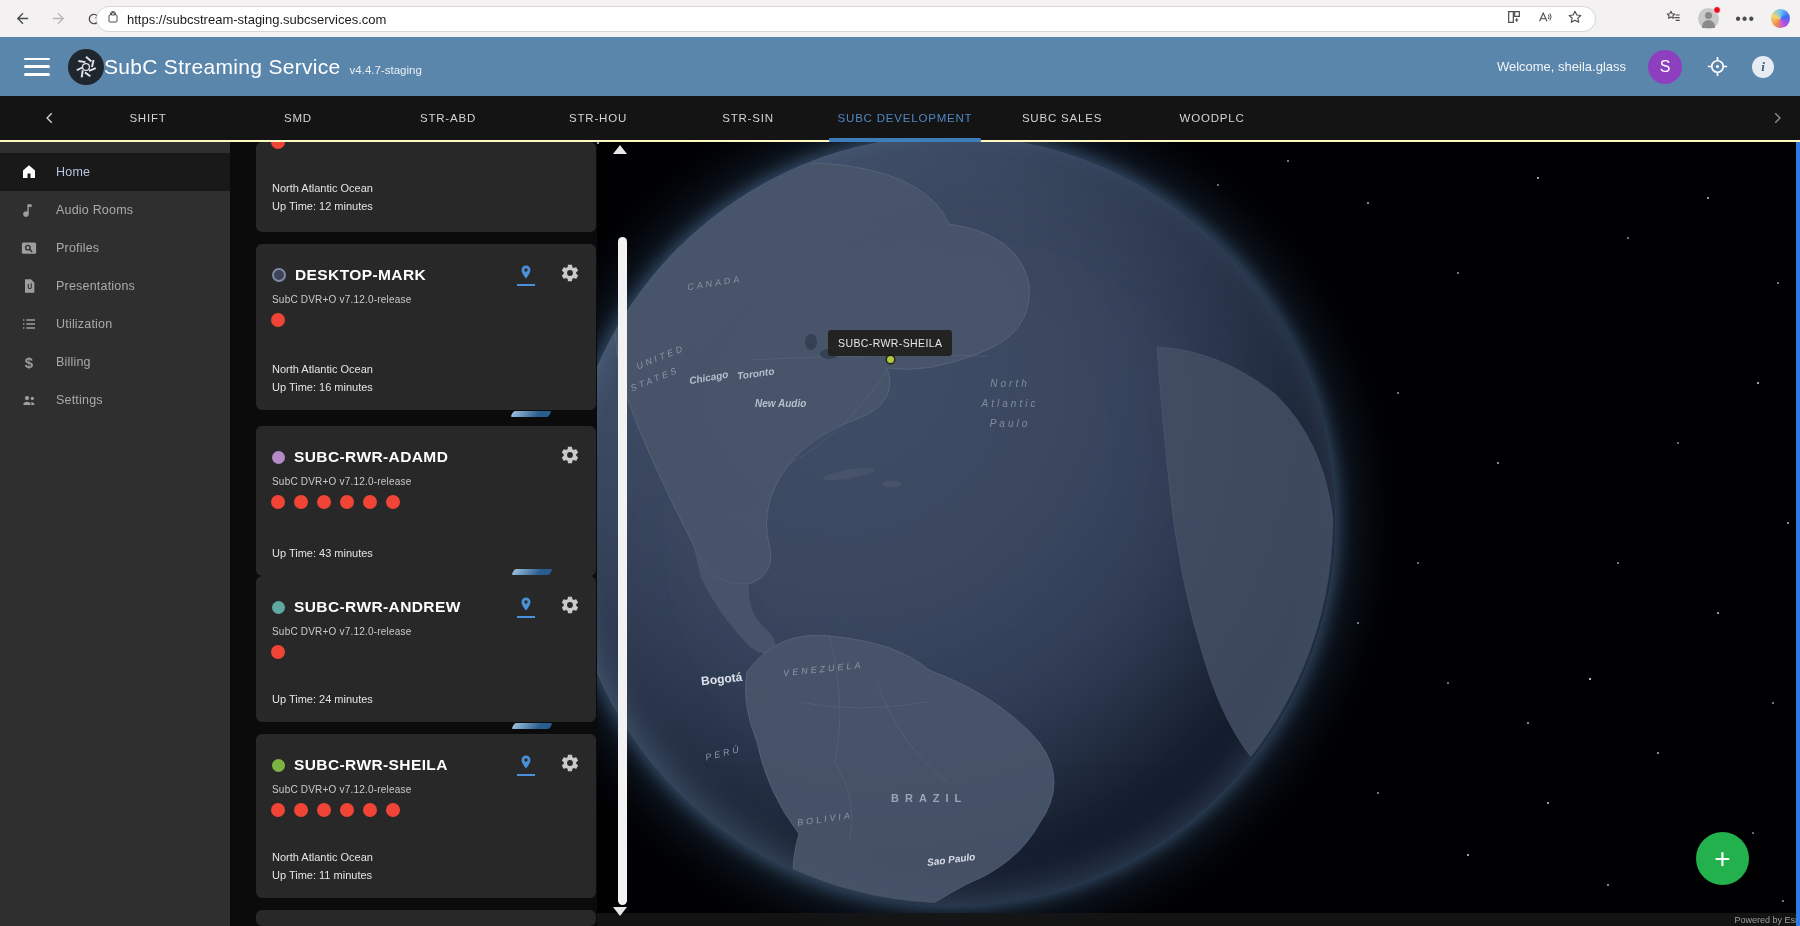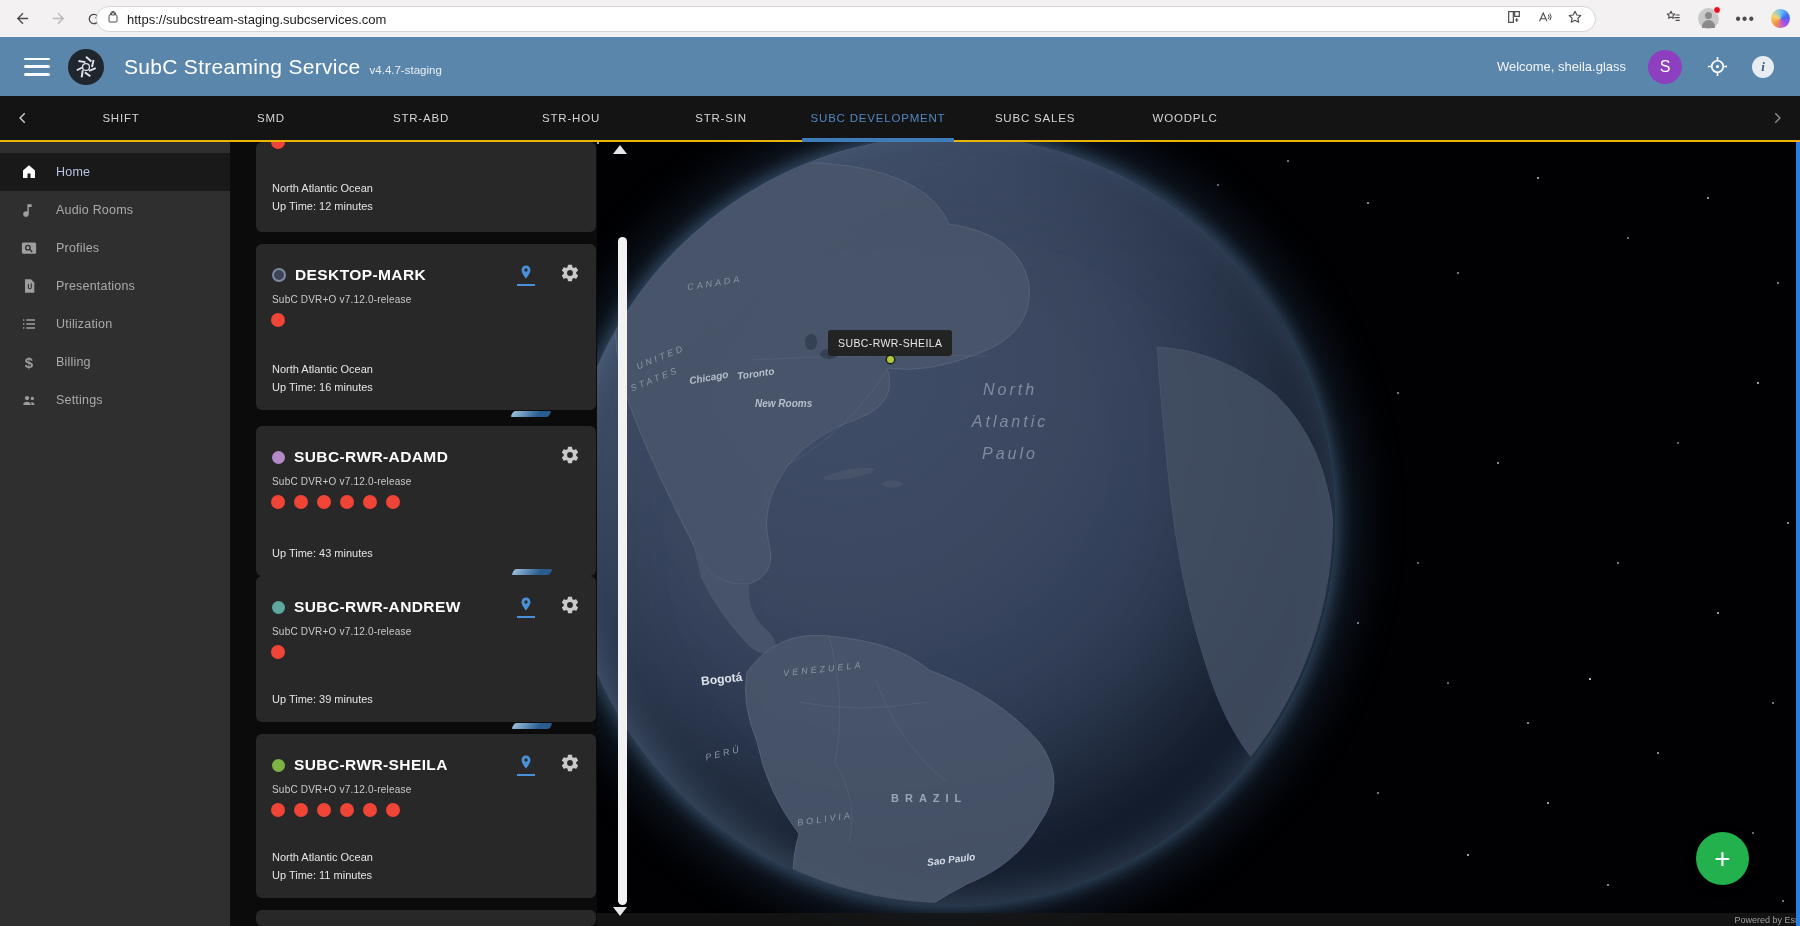--- a/index.html
+++ b/index.html
@@ -20,30 +20,30 @@
   .avatar-browser .p-body { position:absolute; left:4px; top:12px; width:13px; height:8px; border-radius:7px 7px 0 0; background:#8a8a8a; }
   .avatar-browser .notif { position:absolute; right:-2px; top:-2px; width:8px; height:8px; border-radius:50%; background:#e81123; border:1px solid #f3f1f1; }
   .copilot { width:19px; height:19px; border-radius:50%; background:conic-gradient(#6cc3f5,#3b6ef0,#b44bf0,#f08d4b,#f5d76c,#6cc3f5); }
   .ellipsis { font-size:16px; color:#4c4c4c; letter-spacing:1px; }
 
   
   .app-header { position:absolute; left:0; top:37px; width:1800px; height:59px; background:#5b86ac; display:flex; align-items:center; color:#fff; }
   .hamburger { width:26px; height:18px; margin-left:24px; display:flex; flex-direction:column; justify-content:space-between; cursor:pointer; }
   .hamburger span { display:block; height:2.6px; background:#fff; border-radius:2px; }
   .app-logo { width:36px; height:36px; border-radius:50%; background:#20262e; margin-left:18px; display:flex; align-items:center; justify-content:center; }
-  .app-title { font-size:21px; font-weight:400; margin-left:20px; letter-spacing:.3px; }
+  .app-title { font-size:21px; font-weight:400; margin-left:0; letter-spacing:.3px; }
   .app-version { font-size:11.5px; color:#e9eef3; margin-left:9px; margin-top:7px; }
   .header-right { margin-left:auto; display:flex; align-items:center; gap:22px; margin-right:26px; }
   .welcome { font-size:13px; color:#f2f5f8; }
   .avatar-user { width:34px; height:34px; border-radius:50%; background:#8e3fc0; display:flex; align-items:center; justify-content:center; font-size:16px; color:#fff; }
   .hdr-ico { width:26px; height:26px; display:flex; align-items:center; justify-content:center; }
   .info-circle { width:22px; height:22px; border-radius:50%; background:#e6ecf2; color:#3c5a74; font-size:13px; font-weight:bold; display:flex; align-items:center; justify-content:center; font-family:"Liberation Serif", serif; font-style:italic; }
 
   
-  .org-tabs { position:absolute; left:0; top:96px; width:1800px; height:46px; background:#141414; border-bottom:2px solid #eab308; display:flex; align-items:stretch; }
+  .org-tabs { position:absolute; left:0; top:96px; width:1800px; height:46px; background:#141414; border-bottom:2px solid #fef9c3; display:flex; align-items:stretch;padding-left:27px; }
   .tab-chev { width:46px; display:flex; align-items:center; justify-content:center; color:#d0d0d0; }
   .tab-chev.right { position:absolute; right:0; top:0; height:44px; }
   .org-tab { width:150px; display:flex; align-items:center; justify-content:center; font-size:11.5px; letter-spacing:.8px; color:#d4d4d4; position:relative; cursor:pointer; }
   .org-tab.active { color:#4f87c5; width:164px; }
   .org-tab.active::after { content:""; position:absolute; left:6px; right:6px; bottom:-2px; height:4px; background:#3f7cba; border-radius:1px; }
 
   
   .sidebar { position:absolute; left:0; top:142px; width:230px; height:784px; background:#2f2f2f; }
   .side-item { height:38px; display:flex; align-items:center; cursor:pointer; }
   .side-item:first-child { margin-top:11px; }
@@ -93,21 +93,21 @@
     background: radial-gradient(circle at 36% 30%, #404d66 0%, #3a475f 32%, #313e57 52%, #27354b 68%, #182740 80%, #0a1527 90%, #030810 100%);
     box-shadow: 0 0 60px 10px rgba(95,150,210,.30), 0 0 18px 2px rgba(140,190,240,.35),
       inset -50px -70px 140px rgba(0,0,8,.55), inset 12px 16px 90px rgba(150,195,240,.16),
       inset 0 -14px 34px -6px rgba(170,215,255,.45); }
   .continents { position:absolute; left:0; top:0; }
   .map-label { position:absolute; white-space:nowrap; z-index:2; }
   .lbl-region { font-size:9px; letter-spacing:3px; color:#8b96a8; font-style:italic; }
   .lbl-country { font-size:11px; letter-spacing:6px; color:#9aa5b6; }
   .lbl-city { font-size:10px; font-weight:bold; font-style:italic; color:#b6bfcc; }
   .lbl-city-big { font-size:12px; font-weight:bold; color:#dde3ea; }
-  .lbl-ocean { font-size:16px; font-style:italic; letter-spacing:3px; color:#7f8ca1; text-align:center; line-height:2.0; }
+  .lbl-ocean { font-size:10px; font-style:italic; letter-spacing:3px; color:#7f8ca1; text-align:center; line-height:2.0; }
   .map-tooltip { position:absolute; left:231px; top:188px; min-width:116px; height:26px; background:rgba(33,33,33,.96); border-radius:3px; display:flex; align-items:center; justify-content:center; padding:0 10px; font-size:10.5px; color:#e6e6e6; letter-spacing:.4px; z-index:5; }
   .marker-dot { position:absolute; left:290px; top:214px; width:7px; height:7px; border-radius:50%; background:#b2c93c; box-shadow:0 0 0 1.5px rgba(20,24,10,.8); z-index:5; }
   .attribution { position:absolute; left:0; bottom:0; width:100%; height:13px; background:rgba(22,22,22,.88); display:flex; align-items:center; justify-content:flex-end; padding-right:0; font-size:9px; color:#9e9e9e; z-index:5; }
   .map-right-border { position:absolute; right:0; top:0; width:4px; height:100%; background:#2a7de1; z-index:7; }
   .fab { position:absolute; left:1099px; top:690px; width:53px; height:53px; border-radius:50%; background:#22b14c; display:flex; align-items:center; justify-content:center; color:#fff; font-size:28px; font-weight:400; box-shadow:0 3px 10px rgba(0,0,0,.5); cursor:pointer; z-index:8; line-height:1; }
 </style>
 </head>
 <body>
 
 <div id="screen">
@@ -369,21 +369,21 @@
                 <path d="M19.4 13c.04-.33.06-.66.06-1s-.02-.67-.06-1l2.1-1.65c.19-.15.24-.42.12-.64l-2-3.46c-.12-.22-.39-.3-.61-.22l-2.48 1c-.52-.4-1.08-.73-1.69-.98l-.38-2.65C14.42 2.18 14.21 2 13.96 2h-4c-.25 0-.46.18-.49.43l-.38 2.65c-.61.25-1.17.59-1.69.98l-2.48-1c-.23-.09-.49 0-.61.22l-2 3.46c-.13.22-.07.49.12.64L4.54 11c-.04.33-.06.66-.06 1s.02.67.06 1l-2.1 1.65c-.19.15-.24.42-.12.64l2 3.46c.12.22.39.3.61.22l2.48-1c.52.4 1.08.73 1.69.98l.38 2.65c.03.25.24.43.49.43h4c.25 0 .46-.18.49-.43l.38-2.65c.61-.25 1.17-.59 1.69-.98l2.48 1c.23.09.49 0 .61-.22l2-3.46c.12-.22.07-.49-.12-.64L19.4 13zM12 15.5A3.5 3.5 0 1 1 12 8.5a3.5 3.5 0 0 1 0 7z" fill="#c9c9c9"></path>
               </svg>
           </span>
         </span>
       </div>
       <div class="card-version">SubC DVR+O v7.12.0-release</div>
       <div class="alert-dots">
           <span class="dot"></span>
         </div>
       <div class="loc-block">
-        <div>Up Time: 39 minutes</div>
+        <div>Up Time: 24 minutes</div>
       </div>
     </div>
     <div class="sliver" style="left:283px; top:581px;"></div>
 
     <div class="dev-card" style="top:592px; height:164px;">
       <div class="card-head">
         <span class="status-dot" style="background-color: rgb(124, 179, 66);"></span>
         <span class="card-name">SUBC-RWR-SHEILA</span>
         <span class="head-icons">
           <span class="pin-wrap">
@@ -454,21 +454,21 @@
           <ellipse cx="214" cy="200" rx="6" ry="8"></ellipse>
         </g>
       </g>
     </svg>
 
     <span class="map-label lbl-region" style="left:90px; top:136px; transform:rotate(-9deg);">CANADA</span>
     <span class="map-label lbl-region" style="left:38px; top:210px; transform:rotate(-22deg);">UNITED</span>
     <span class="map-label lbl-region" style="left:32px; top:232px; transform:rotate(-22deg);">STATES</span>
     <span class="map-label lbl-city" style="left:92px; top:230px; transform:rotate(-10deg);">Chicago</span>
     <span class="map-label lbl-city" style="left:140px; top:226px; transform:rotate(-8deg);">Toronto</span>
-    <span class="map-label lbl-city" style="left:158px; top:256px;">New Rooms</span>
+    <span class="map-label lbl-city" style="left:158px; top:256px;">New Audio</span>
 
     <div class="map-label lbl-ocean" style="left:358px; top:232px; width:110px;">
       <div>North</div>
       <div>Atlantic</div>
       <div>Paulo</div>
     </div>
     <span class="map-label lbl-city-big" style="left:104px; top:530px; transform:rotate(-6deg);">Bogotá</span>
     <span class="map-label lbl-region" style="left:186px; top:522px; transform:rotate(-6deg);">VENEZUELA</span>
     <span class="map-label lbl-region" style="left:108px; top:606px; transform:rotate(-14deg);">PERÚ</span>
     <span class="map-label lbl-region" style="left:200px; top:672px; transform:rotate(-8deg);">BOLIVIA</span>

